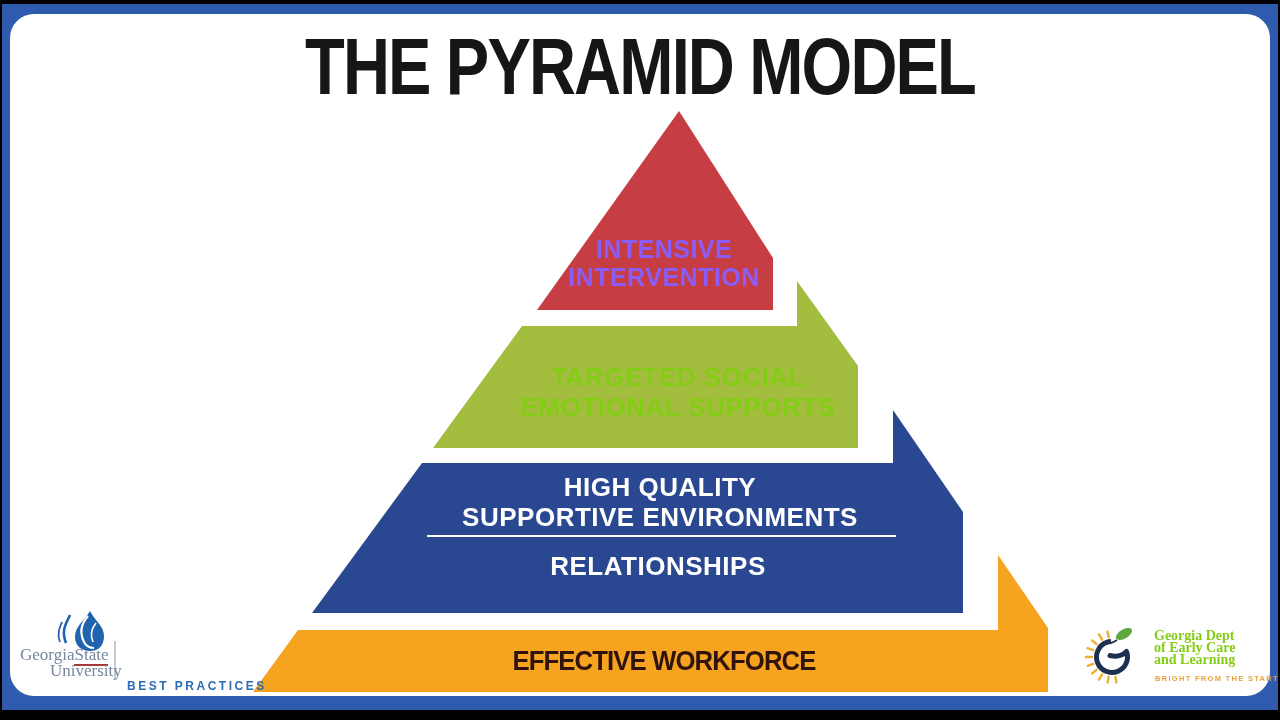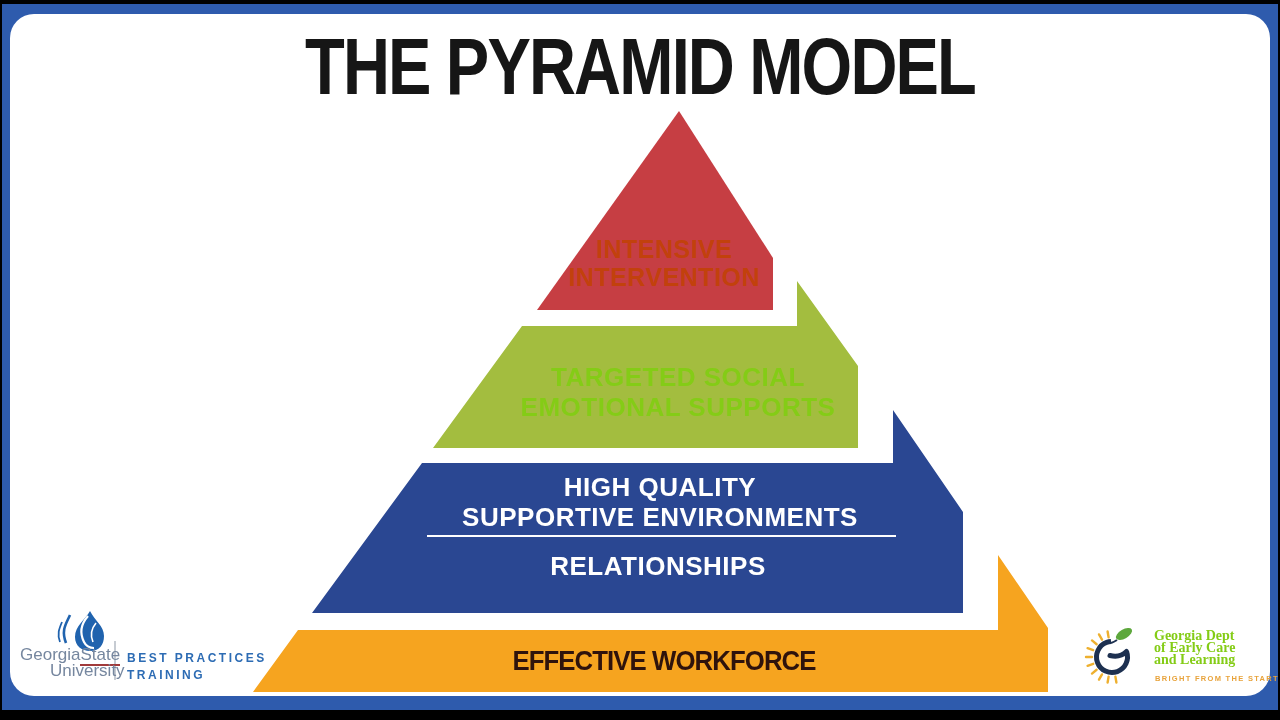--- a/index.html
+++ b/index.html
@@ -22,42 +22,42 @@
     text-align:center;color:#161616;
     font-size:70px;font-weight:700;letter-spacing:-2px;
     transform:scale(0.93,1.15);transform-origin:center top;
     white-space:nowrap;
   }
   .tier-label{
     position:absolute;text-align:center;font-weight:700;
     letter-spacing:0.5px;
   }
   .tier-label span{display:block;}
-  .lbl-intensive{left:514px;top:235px;width:300px;font-size:25px;line-height:28px;color:#c2410c;}
+  .lbl-intensive{left:514px;top:235px;width:300px;font-size:25px;line-height:28px;color:#8b5cf6;}
   .lbl-targeted{left:468px;top:362px;width:420px;font-size:26px;line-height:30px;color:#84cc16;}
   .lbl-highquality{left:430px;top:472px;width:460px;font-size:26px;line-height:30px;color:#ffffff;}
   .lbl-nurturing{left:438px;top:551px;width:440px;font-size:26px;line-height:30px;color:#ffffff;}
   .lbl-workforce{
     left:464px;top:646px;width:400px;font-size:28px;line-height:30px;color:#2f130c;
     letter-spacing:-1px;transform:scaleX(0.92);transform-origin:center;
   }
   
   .gsu-name{
     position:absolute;left:20px;top:647px;width:100px;
-    font-family:Liberation Sans, sans-serif;font-size:17px;line-height:16px;
+    font-family:Liberation Serif, serif;font-size:17px;line-height:16px;
     color:#76879f;white-space:nowrap;
   }
   .gsu-name .state{border-bottom:2px solid #a13a3a;padding-bottom:0px;}
   .gsu-name .univ{display:block;padding-left:30px;}
   .gsu-program{
     position:absolute;left:127px;top:650px;
     font-size:12px;line-height:17px;font-weight:700;
     letter-spacing:2.5px;color:#2d6cb4;white-space:nowrap;
   }
-  .gsu-program span{display:block;}
+  .gsu-program span{display:block;margin-top:28px;}
   .decal-text{
     position:absolute;left:1154px;top:630px;width:110px;
     font-family:"Liberation Serif", serif;font-weight:700;
     font-size:14px;line-height:12px;color:#84cc16;white-space:nowrap;
   }
   .decal-text span{display:block;}
   .decal-tagline{
     position:absolute;left:1155px;top:674px;width:132px;
     font-size:7.5px;font-weight:700;letter-spacing:1.3px;
     color:#e8a33b;white-space:nowrap;

